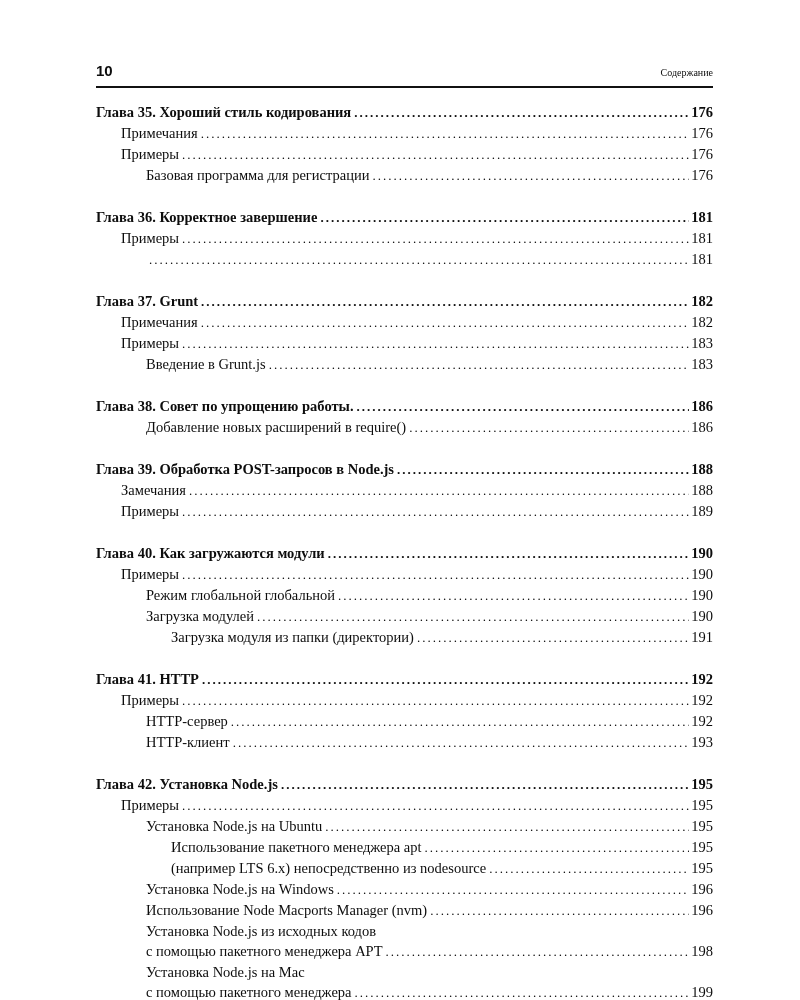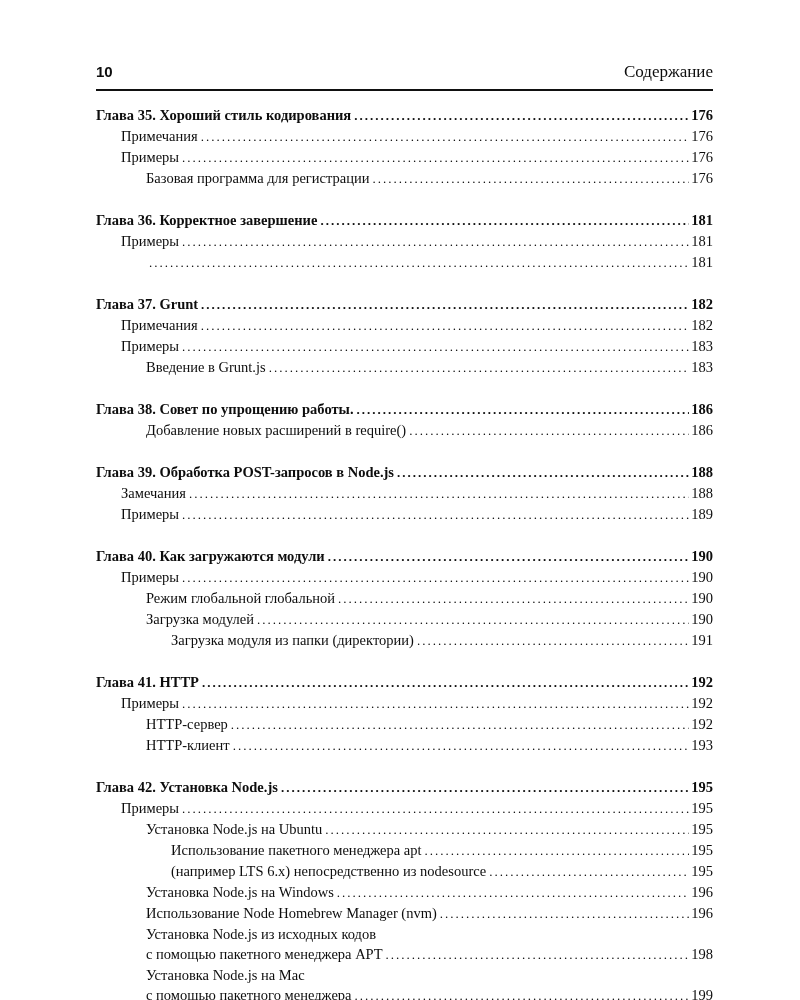--- a/index.html
+++ b/index.html
@@ -20,21 +20,21 @@
     display: flex;
     justify-content: space-between;
     align-items: baseline;
   }
   .page-number {
     font-weight: 700;
     font-size: 15px;
     font-family: "Liberation Sans", sans-serif;
   }
   .header-title {
-    font-size: 17px;
+    font-size: 10px;
   }
   .header-rule {
     border-bottom: 2px solid #111;
     margin-top: 7px;
   }
   .toc {
     margin-top: 14px;
   }
   .toc-entry { font-size: 14.5px; }
   .toc-entry.bold { font-weight: 700; }
@@ -285,21 +285,21 @@
       </div>
       <div class="toc-entry level-2">
         <div class="toc-line">
           <span class="toc-text">Установка Node.js на Windows</span>
           <span class="dots"></span>
           <span class="page-num">196</span>
         </div>
       </div>
       <div class="toc-entry level-2">
         <div class="toc-line">
-          <span class="toc-text">Использование Node Homebrew Manager (nvm)</span>
+          <span class="toc-text">Использование Node Macports Manager (nvm)</span>
           <span class="dots"></span>
           <span class="page-num">196</span>
         </div>
       </div>
       <div class="toc-entry level-2">
         <div class="toc-line">
           <span class="toc-text">Установка Node.js из исходных кодов</span>
         </div>
         <div class="toc-line">
           <span class="toc-text">с помощью пакетного менеджера APT</span>

